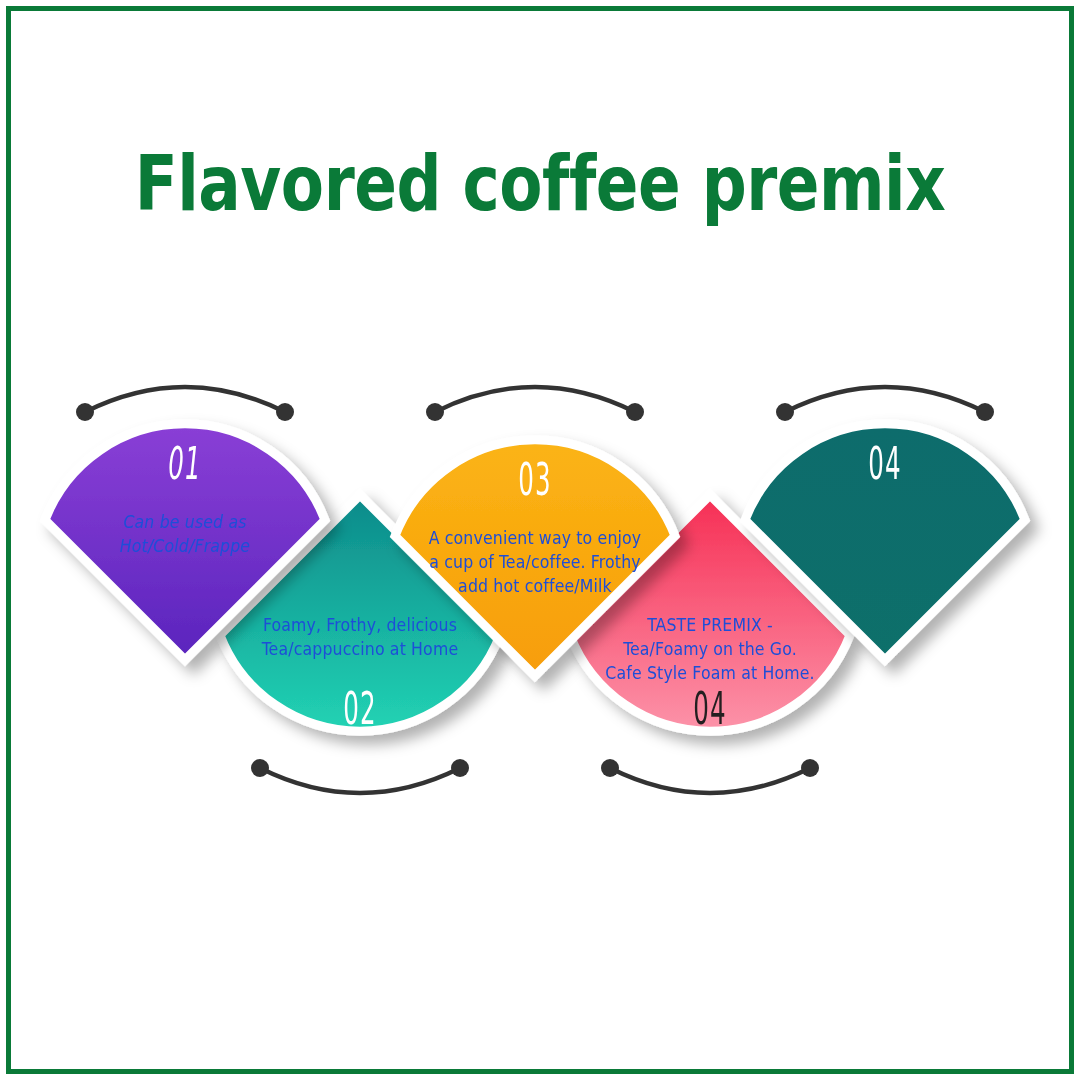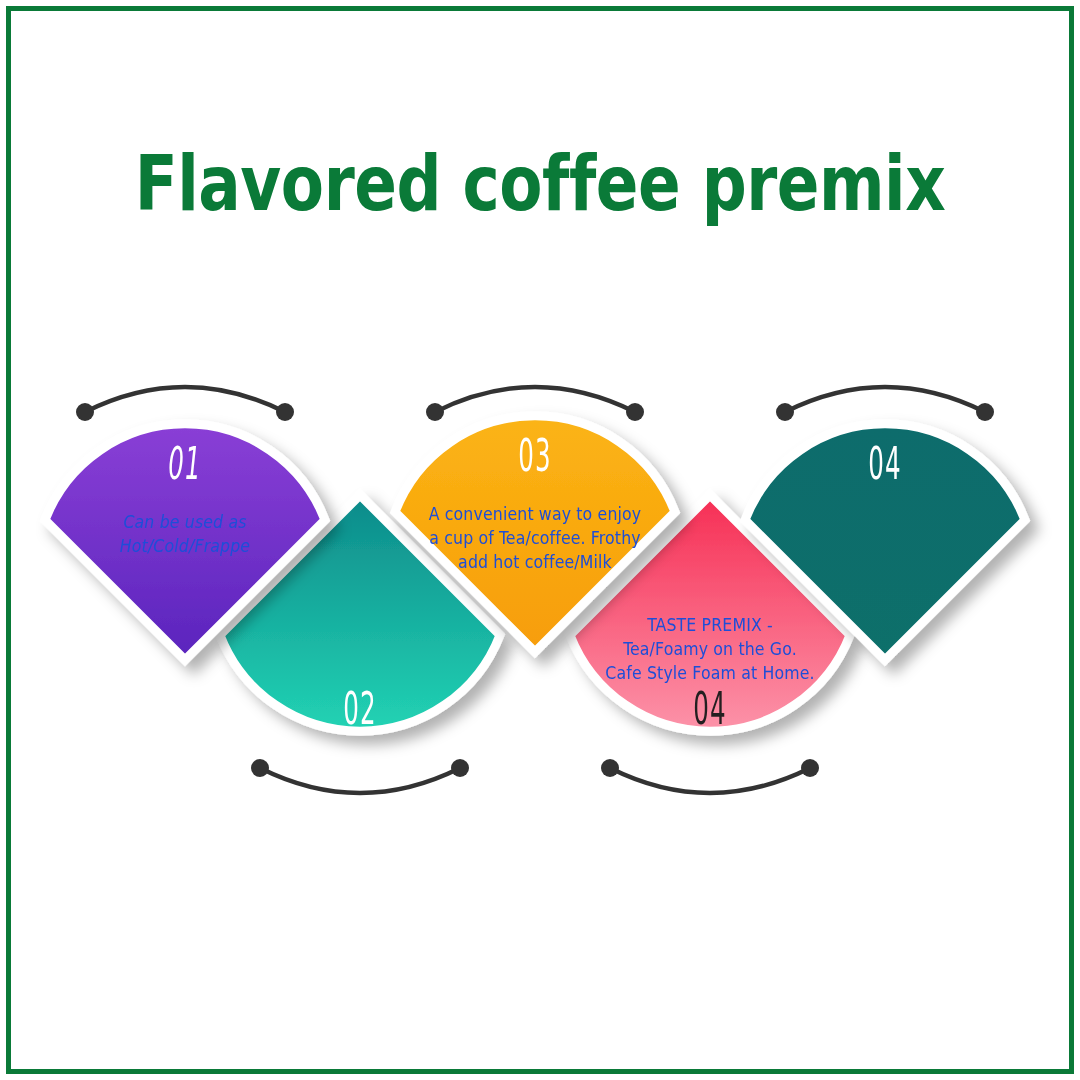--- a/index.html
+++ b/index.html
@@ -173,20 +173,24 @@
           <linearGradient id="g2" x1="0" y1="0" x2="0" y2="1">
             <stop offset="0%" stop-color="#0d8a8a"></stop>
             <stop offset="100%" stop-color="#22d3b4"></stop>
           </linearGradient>
           <filter id="sh2" x="-40%" y="-40%" width="190%" height="190%">
             <feDropShadow dx="9" dy="9" stdDeviation="7" flood-color="#000000" flood-opacity="0.30"></feDropShadow>
           </filter>
         </defs>
         <path filter="url(#sh2)" d="M 150 0 L 290 140 A 150 150 0 0 1 10 140 Z" fill="url(#g2)" stroke="#ffffff" stroke-width="9"></path>
       </svg>
+      <div class="label">
+        <div>Foamy, Frothy, delicious</div>
+        <div>Tea/cappuccino at Home</div>
+      </div>
       <div class="num">02</div>
     </div>
 
     <div class="shape up" style="left:560px; top:495px;">
       <svg viewBox="-28 -28 356 336">
         <defs>
           <linearGradient id="g4" x1="0" y1="0" x2="0" y2="1">
             <stop offset="0%" stop-color="#f62e54"></stop>
             <stop offset="100%" stop-color="#fc93a9"></stop>
           </linearGradient>
@@ -217,21 +221,21 @@
         </defs>
         <path filter="url(#sh1)" d="M 150 260 L 10 120 A 150 150 0 0 1 290 120 Z" fill="url(#g1)" stroke="#ffffff" stroke-width="9"></path>
       </svg>
       <div class="num">01</div>
       <div class="label">
         <div>Can be used as</div>
         <div>Hot/Cold/Frappe</div>
       </div>
     </div>
 
-    <div class="shape down" style="left:385px; top:392px;">
+    <div class="shape down" style="left:385px; top:416px;">
       <svg viewBox="-28 -28 356 336">
         <defs>
           <linearGradient id="g3" x1="0" y1="0" x2="0" y2="1">
             <stop offset="0%" stop-color="#fbb415"></stop>
             <stop offset="100%" stop-color="#f79d08"></stop>
           </linearGradient>
           <filter id="sh3" x="-40%" y="-40%" width="190%" height="190%">
             <feDropShadow dx="9" dy="9" stdDeviation="7" flood-color="#000000" flood-opacity="0.30"></feDropShadow>
           </filter>
         </defs>

